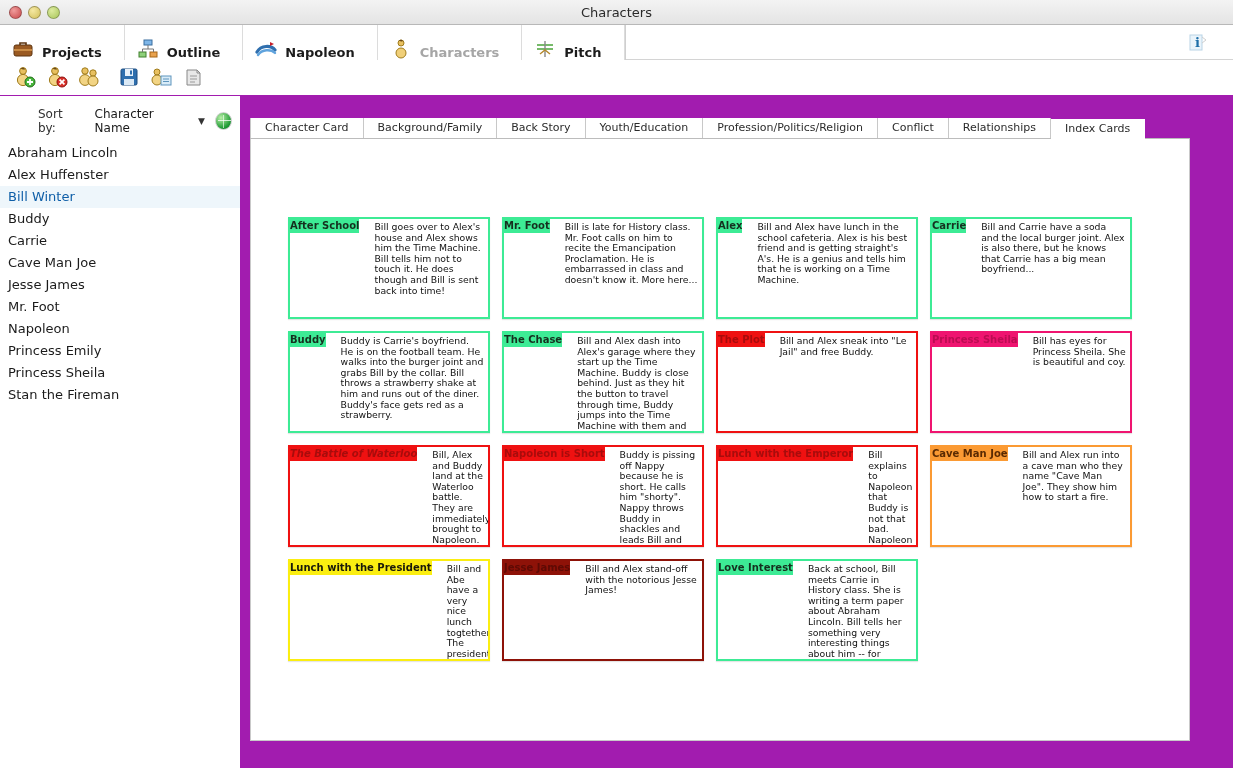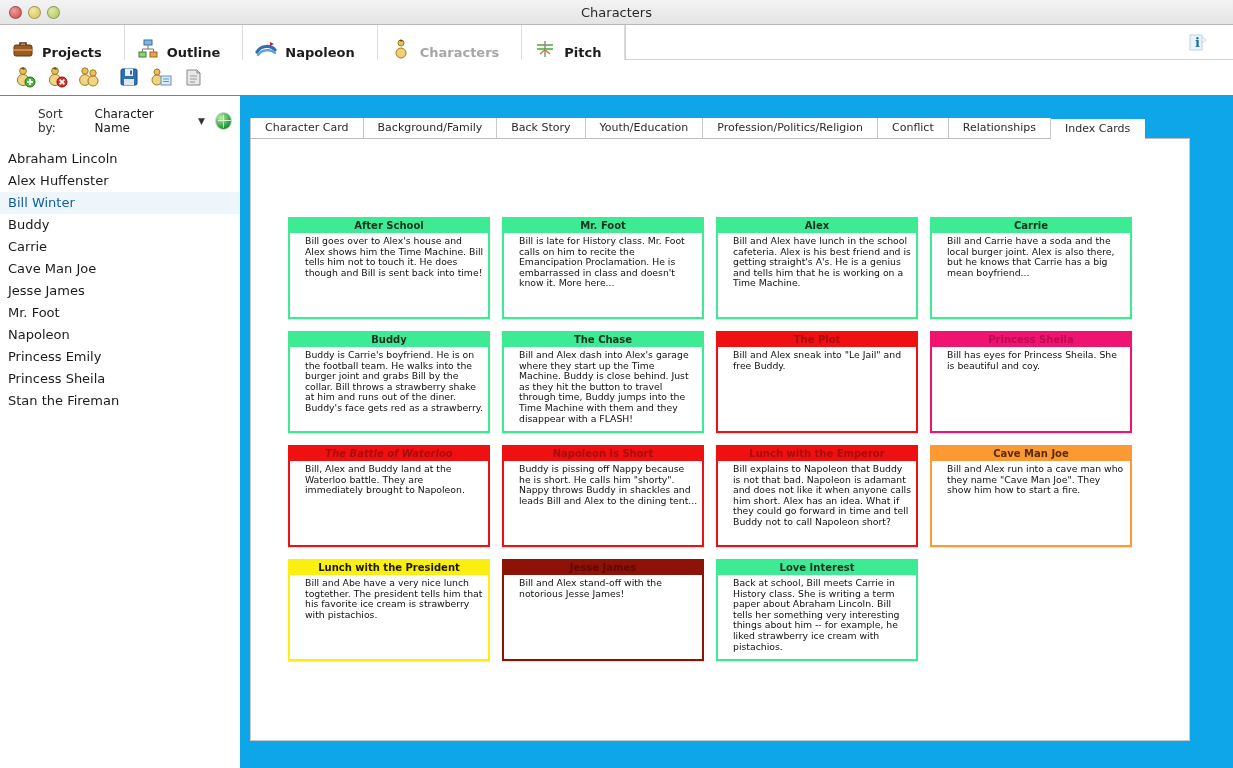--- a/index.html
+++ b/index.html
@@ -6,21 +6,21 @@
   html, body {
     margin: 0; padding: 0;
     width: 1233px; height: 768px;
     background: #ffffff;
     font-family: "DejaVu Sans", "Liberation Sans", sans-serif;
     overflow: hidden;
   }
   #app {
     position: relative;
     width: 1233px; height: 768px;
-    background: #0ea5e9;
+    background: #a21caf;
   }
 
   
   .titlebar {
     position: absolute; left: 0; top: 0;
     width: 1233px; height: 25px;
     background: linear-gradient(#f3f3f3, #e4e4e4);
     border-bottom: 1px solid #b8b8b8;
     display: flex; align-items: center;
   }
@@ -106,21 +106,21 @@
     position: relative;
   }
   .globe-btn::before {
     content: ""; position: absolute; left: 2px; top: 7px;
     width: 13px; height: 1px; background: rgba(255,255,255,0.75);
   }
   .globe-btn::after {
     content: ""; position: absolute; left: 7px; top: 2px;
     width: 1px; height: 13px; background: rgba(255,255,255,0.6);
   }
-  .charlist { margin-top: 6px; }
+  .charlist { }
   .charitem {
     font-size: 13px; color: #1b1b1b;
     padding: 3px 0 3px 8px;
     line-height: 16px;
     height: 22px;
   }
   .charitem.selected { color: #0f5fa8; background: #eef6fb; }
 
   
   .mainpanel {
@@ -160,21 +160,21 @@
   .cardgrid {
     position: absolute; left: 37px; top: 78px;
     width: 866px;
     display: flex; flex-wrap: wrap;
     gap: 12px 12px;
   }
   .card {
     width: 202px; height: 102px;
     background: #ffffff;
     border: 2px solid #2ee08a;
-    display: flex; flex-direction: column;
+    display: flex; flex-direction: row;
     box-shadow: 0 1px 1px rgba(0,0,0,0.10);
   }
   .card-head {
     height: 14px; line-height: 14px;
     text-align: center;
     font-size: 10px; font-weight: bold;
     color: #15301f;
     background: #3deb95;
     overflow: hidden; white-space: nowrap;
   }

